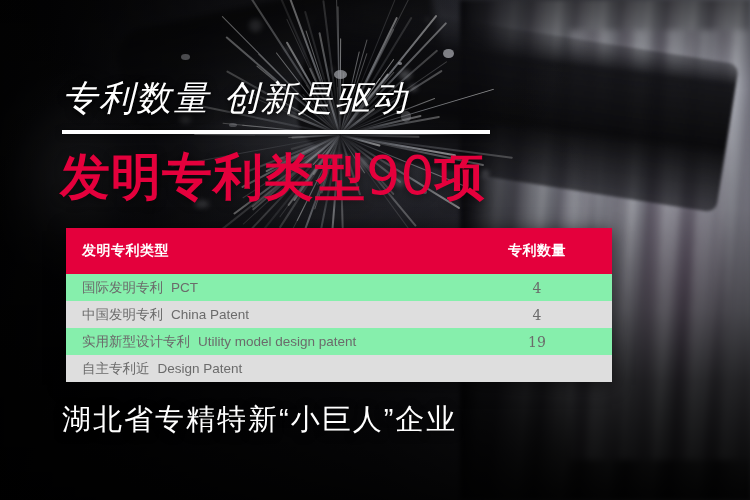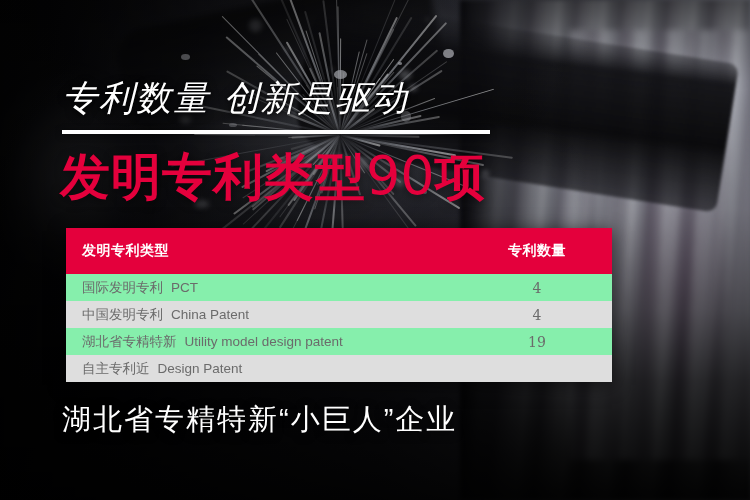--- a/index.html
+++ b/index.html
@@ -319,21 +319,21 @@
     <div id="tbody">
         <div class="trow odd">
           <div class="td-type"><span>国际发明专利</span><span class="en">PCT</span></div>
           <div class="td-count">4</div>
         </div>
         <div class="trow even">
           <div class="td-type"><span>中国发明专利</span><span class="en">China Patent</span></div>
           <div class="td-count">4</div>
         </div>
         <div class="trow odd">
-          <div class="td-type"><span>湖北省专精特新</span><span class="en">Utility model design patent</span></div>
+          <div class="td-type"><span>实用新型设计专利</span><span class="en">Utility model design patent</span></div>
           <div class="td-count">19</div>
         </div>
         <div class="trow even">
           <div class="td-type"><span>自主专利近</span><span class="en">Design Patent</span></div>
         </div>
       </div>
   </div>
 
   <div class="footer-line">湖北省专精特新“小巨人”企业</div>
 

